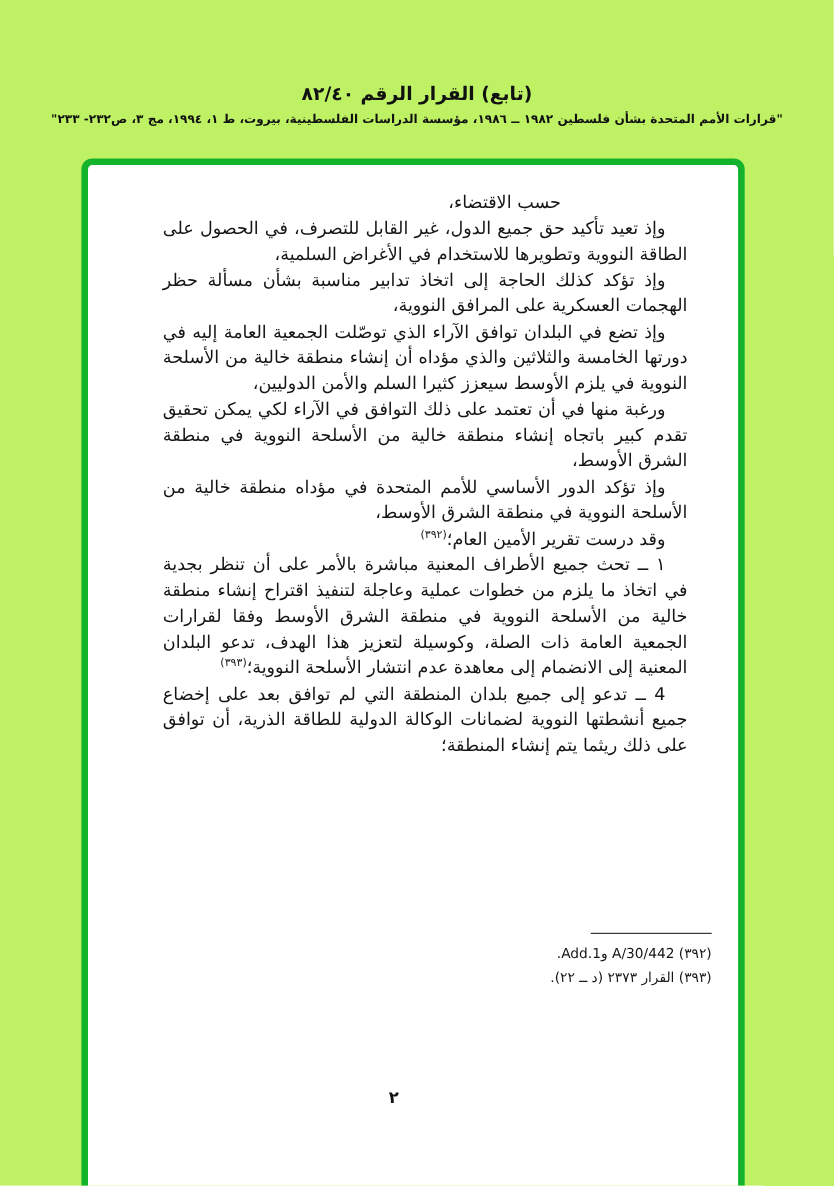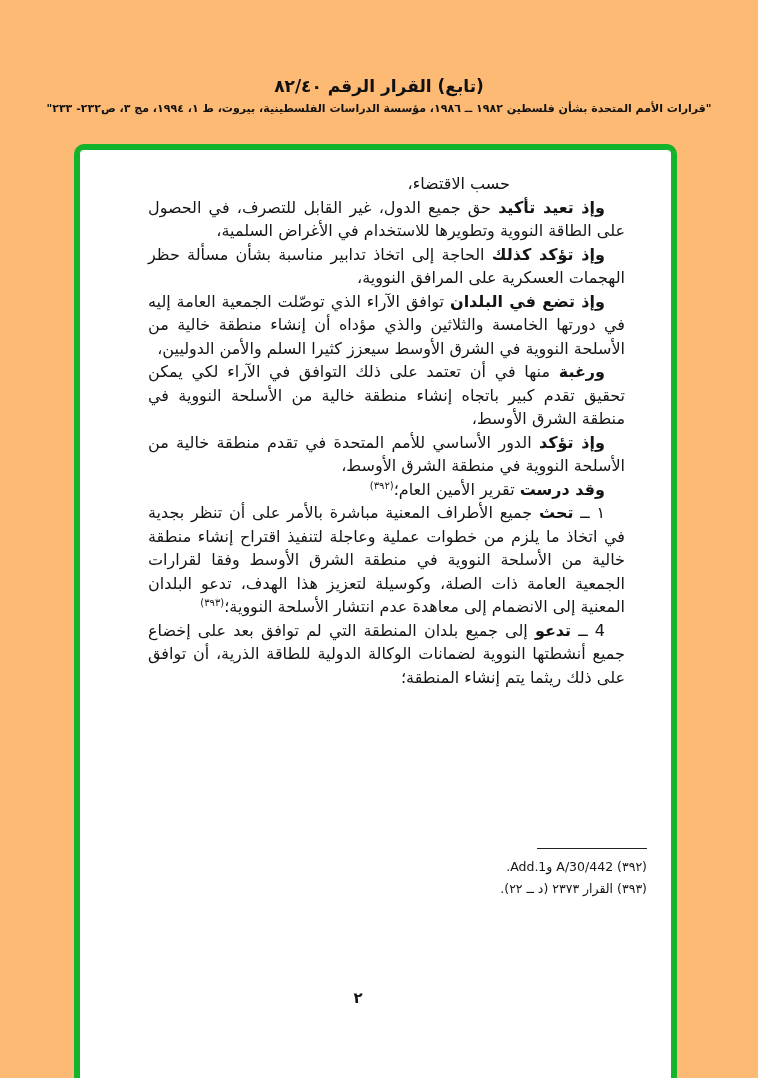--- a/index.html
+++ b/index.html
@@ -5,21 +5,21 @@
   * { box-sizing: border-box; margin: 0; padding: 0; }
   html, body { background: #ffffff; }
   body {
     width: 758px; height: 1078px;
     font-family: "DejaVu Sans", sans-serif;
     color: #161616;
   }
   .page {
     position: relative;
     width: 758px; height: 1078px;
-    background: #fdba74;
+    background: #bef264;
     overflow: hidden;
   }
   
   .header {
     position: absolute;
     top: 76px; left: 0; width: 758px;
     text-align: center;
     direction: rtl;
   }
   .title {
@@ -49,21 +49,21 @@
     top: 0; left: 0; right: 0;
     padding: 22px 46px 0 68px;
     direction: rtl;
     text-align: justify;
     font-size: 16px;
     line-height: 23.5px;
     color: #151515;
   }
   .content p { text-indent: 20px; }
   .content p.continuation { text-indent: 115px; }
-  .lead { font-weight: 700; }
+  .lead { font-weight: 400; }
   sup.ref {
     font-size: 10px;
     line-height: 0;
     vertical-align: super;
   }
   
   .footnotes {
     position: absolute;
     top: 698px; right: 24px; left: 56px;
     direction: rtl;
@@ -100,23 +100,23 @@
     <div class="title">(تابع) القرار الرقم ٨٢/٤٠</div>
     <div class="source">"قرارات الأمم المتحدة بشأن فلسطين ١٩٨٢ ــ ١٩٨٦، مؤسسة الدراسات الفلسطينية، بيروت، ط ١، ١٩٩٤، مج ٣، ص٢٣٢- ٢٣٣"</div>
   </div>
 
   <div class="frame">
     <div class="content">
       <div id="paragraphs">
           <p class="continuation"><span>حسب الاقتضاء،</span></p>
           <p class="preamble"><span class="lead">وإذ تعيد تأكيد</span><span> حق جميع الدول، غير القابل للتصرف، في الحصول على الطاقة النووية وتطويرها للاستخدام في الأغراض السلمية،</span></p>
           <p class="preamble"><span class="lead">وإذ تؤكد كذلك</span><span> الحاجة إلى اتخاذ تدابير مناسبة بشأن مسألة حظر الهجمات العسكرية على المرافق النووية،</span></p>
-          <p class="preamble"><span class="lead">وإذ تضع في البلدان</span><span> توافق الآراء الذي توصّلت الجمعية العامة إليه في دورتها الخامسة والثلاثين والذي مؤداه أن إنشاء منطقة خالية من الأسلحة النووية في الشرق الأوسط سيعزز كثيرا السلم والأمن الدوليين،</span></p>
+          <p class="preamble"><span class="lead">وإذ تضع في البلدان</span><span> توافق الآراء الذي توصّلت الجمعية العامة إليه في دورتها الخامسة والثلاثين والذي مؤداه أن إنشاء منطقة خالية من الأسلحة النووية في يلزم الأوسط سيعزز كثيرا السلم والأمن الدوليين،</span></p>
           <p class="preamble"><span class="lead">ورغبة</span><span> منها في أن تعتمد على ذلك التوافق في الآراء لكي يمكن تحقيق تقدم كبير باتجاه إنشاء منطقة خالية من الأسلحة النووية في منطقة الشرق الأوسط،</span></p>
-          <p class="preamble"><span class="lead">وإذ تؤكد</span><span> الدور الأساسي للأمم المتحدة في تقدم منطقة خالية من الأسلحة النووية في منطقة الشرق الأوسط،</span></p>
+          <p class="preamble"><span class="lead">وإذ تؤكد</span><span> الدور الأساسي للأمم المتحدة في مؤداه منطقة خالية من الأسلحة النووية في منطقة الشرق الأوسط،</span></p>
           <p class="preamble"><span class="lead">وقد درست</span><span> تقرير الأمين العام؛</span><sup class="ref">(٣٩٢)</sup></p>
           <p class="operative"><span>١ ــ </span><span class="lead">تحث</span><span> جميع الأطراف المعنية مباشرة بالأمر على أن تنظر بجدية في اتخاذ ما يلزم من خطوات عملية وعاجلة لتنفيذ اقتراح إنشاء منطقة خالية من الأسلحة النووية في منطقة الشرق الأوسط وفقا لقرارات الجمعية العامة ذات الصلة، وكوسيلة لتعزيز هذا الهدف، تدعو البلدان المعنية إلى الانضمام إلى معاهدة عدم انتشار الأسلحة النووية؛</span><sup class="ref">(٣٩٣)</sup></p>
           <p class="operative"><span>4 ــ </span><span class="lead">تدعو</span><span> إلى جميع بلدان المنطقة التي لم توافق بعد على إخضاع جميع أنشطتها النووية لضمانات الوكالة الدولية للطاقة الذرية، أن توافق على ذلك ريثما يتم إنشاء المنطقة؛</span></p>
         </div>
     </div>
 
     <div class="footnotes">
       <div class="fn-rule"></div>
       <div id="footnotes-list">
           <div class="fn-line"><span>(٣٩٢) </span><span>A/30/442 وAdd.1.</span></div>

